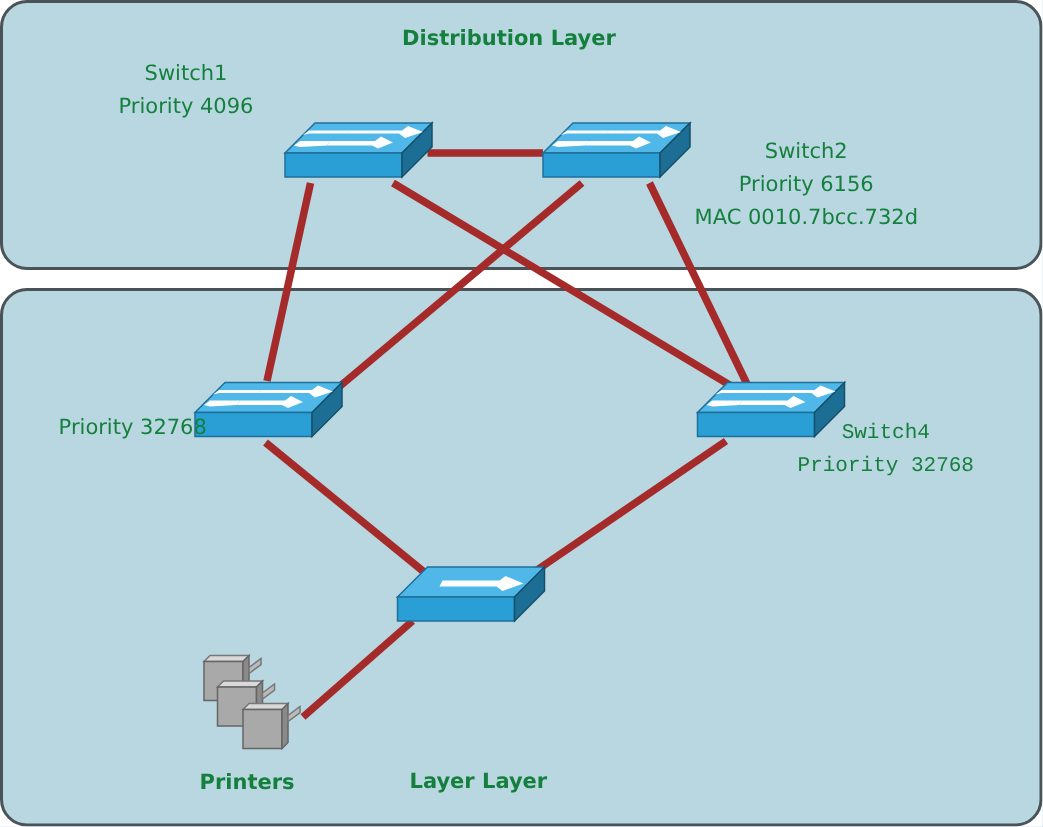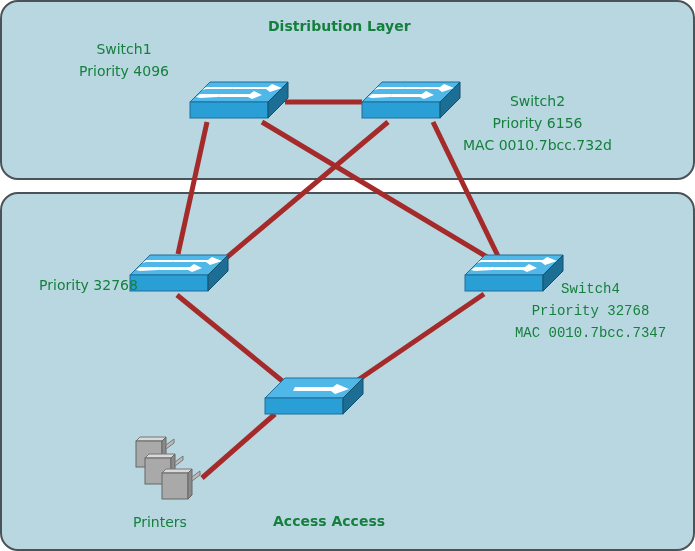--- a/index.html
+++ b/index.html
@@ -83,32 +83,31 @@
     <polygon points="175,462 183,456 183,460 175,466" fill="#bbbbbb" stroke="#777"></polygon>
     <polygon points="162,473 166,469 192,469 188,473" fill="#d9d9d9" stroke="#777"></polygon>
     <rect x="162" y="473" width="26" height="26" fill="#a9a9a9" stroke="#666"></rect>
     <polygon points="188,473 192,469 192,495 188,499" fill="#8a8a8a" stroke="#666"></polygon>
     <polygon points="192,477 200,471 200,475 192,481" fill="#bbbbbb" stroke="#777"></polygon>
       </g>
     </g>
 </svg>
 
 <div class="lbl title" style="left:268px;top:15px;">Distribution Layer</div>
-<div class="lbl title" style="left:273px;top:510px;">Access Access</div>
+<div class="lbl title" style="left:273px;top:510px;">Layer Layer</div>
 
 <div class="lbl" style="left:44px;top:38px;width:160px;">
   <div>Switch1</div>
   <div>Priority 4096</div>
 </div>
 <div class="lbl" style="left:455px;top:44px;width:165px;margin-top:46px;">
   <div>Switch2</div>
   <div>Priority 6156</div>
   <div>MAC 0010.7bcc.732d</div>
 </div>
 <div class="lbl" style="left:6px;top:274px;width:165px;">
   <div>Priority 32768</div>
 </div>
 <div class="lbl" style="left:508px;top:278px;width:165px;font-family:Liberation Mono, monospace;">
   <div>Switch4</div>
   <div>Priority 32768</div>
-  <div>MAC 0010.7bcc.7347</div>
 </div>
-<div class="lbl" style="left:133px;top:511px;">Printers</div>
+<div class="lbl" style="left:133px;top:511px;font-weight:bold;">Printers</div>
 
 </body></html>

